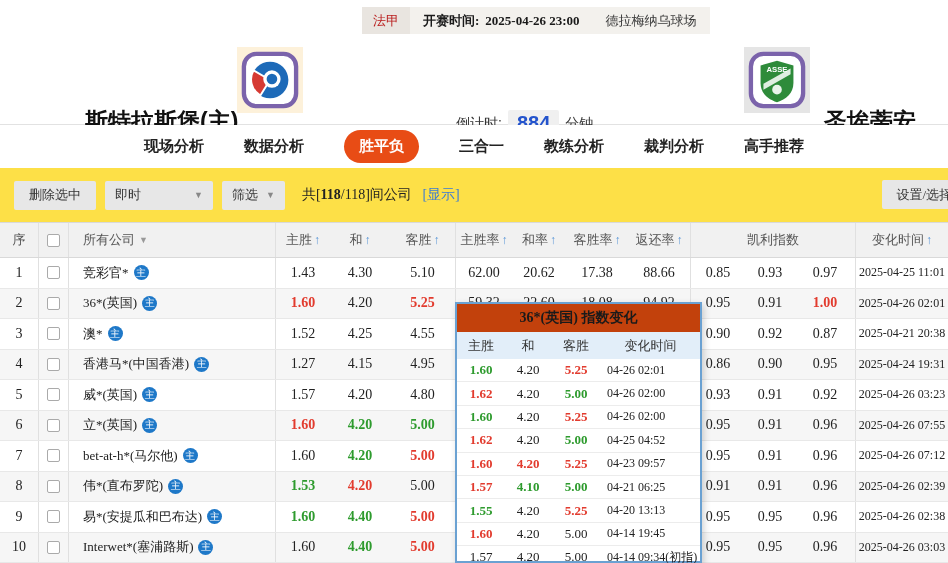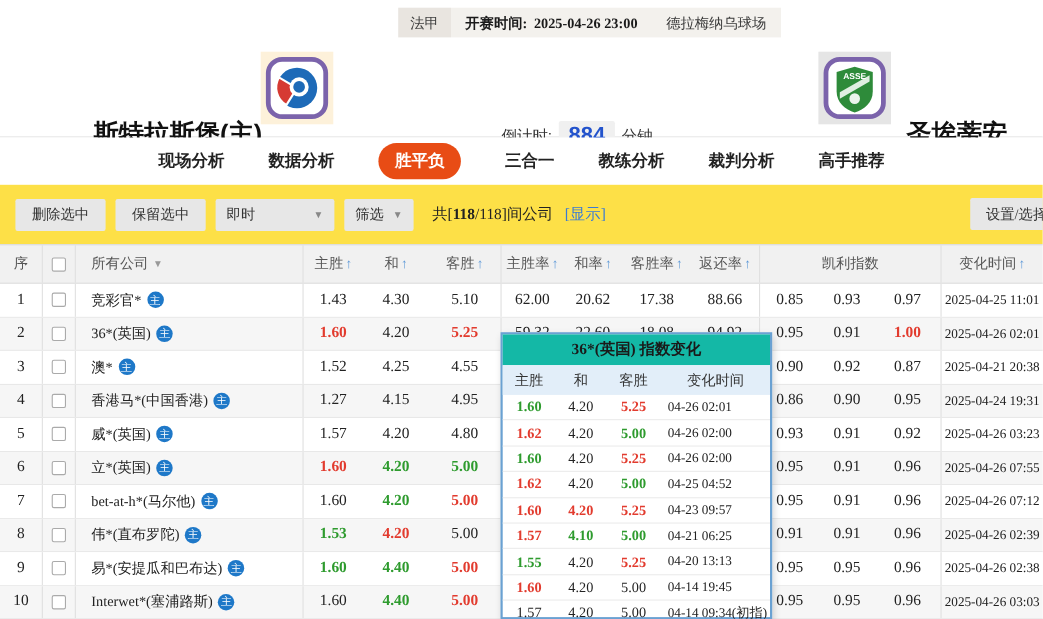--- a/index.html
+++ b/index.html
@@ -5,21 +5,21 @@
   html,body{margin:0;padding:0}
   body{
     width:948px;height:563px;overflow:hidden;background:#fff;position:relative;
     font-family:"Liberation Sans","DejaVu Sans",sans-serif;color:#222;
   }
   .serif{font-family:"Liberation Serif","DejaVu Serif",serif}
 
   
   .topbar{position:absolute;top:0;left:0;width:948px;height:40px;background:#fff}
   .topbar-inner{position:absolute;left:362px;top:7px;height:27px;display:flex;font-size:13px}
-  .league-badge{background:#e9e5e0;color:#404040;display:flex;align-items:center;padding:0 11px}
+  .league-badge{background:#e9e5e0;color:#b91c1c;display:flex;align-items:center;padding:0 11px}
   .match-info{background:#f3f1ed;display:flex;align-items:center;padding:0 13px;white-space:nowrap}
   .match-info .b{font-weight:bold;color:#1a1a1a}
   .match-info .venue{color:#3a3a3a;margin-left:26px}
   .match-info .kt{margin-left:6px}
 
   
   .match-header{position:absolute;top:40px;left:0;width:948px;height:84px;border-bottom:1px solid #e2e2e2;background:#fff}
   .team-name{position:absolute;font-size:23px;font-weight:bold;color:#111;white-space:nowrap}
   .home-name{left:85px;top:66px}
   .away-name{left:824px;top:66px}
@@ -68,21 +68,21 @@
   .host-badge{display:inline-flex;width:15px;height:15px;border-radius:50%;background:#1e78c8;color:#fff;
               font-size:10px;align-items:center;justify-content:center;margin-left:5px;flex:0 0 15px;
               font-family:"Liberation Sans",sans-serif}
   input.cb{appearance:none;-webkit-appearance:none;width:13px;height:13px;border:1px solid #aaa;border-radius:2px;
            background:#fff;margin:0;cursor:pointer}
   .company-name{overflow:hidden;text-overflow:ellipsis;font-size:13px}
 
   
   .popup{position:absolute;left:455px;top:302px;width:247px;height:261px;background:#fff;
          border:2px solid #6aa1d2;box-sizing:border-box;z-index:10;box-shadow:2px 3px 7px rgba(0,0,0,.18)}
-  .popup-title{height:28px;background:#14b8a6;display:flex;align-items:center;justify-content:center;
+  .popup-title{height:28px;background:#c2410c;display:flex;align-items:center;justify-content:center;
                font-weight:bold;font-size:14px;color:#1a1a1a}
   .popup-grid{display:grid;grid-template-columns:48px 46px 50px 99px;align-items:center}
   .popup-headers{height:27px;background:#e2eef9;font-size:13px;color:#333}
   .popup-headers>div{text-align:center}
   .popup-headers .ph-time{text-align:center}
   .popup-row{height:22.4px;border-bottom:1px solid #ececec;font-size:13px;color:#222}
   .popup-row>div{text-align:center}
   .popup-row .pr-time{text-align:left;padding-left:6px;font-size:12px;white-space:nowrap}
 </style>
 </head>
@@ -136,21 +136,20 @@
     <div class="tab">数据分析</div>
     <div class="tab active">胜平负</div>
     <div class="tab">三合一</div>
     <div class="tab">教练分析</div>
     <div class="tab">裁判分析</div>
     <div class="tab">高手推荐</div>
   </div>
 
 <div class="toolbar serif">
   <div class="tool-btn">删除选中</div>
-  <div class="tool-btn">保留选中</div>
   <div class="dropdown dd-instant">
     <span>即时</span>
     <span class="caret">▼</span>
   </div>
   <div class="dropdown">
     <span>筛选</span>
     <span class="caret">▼</span>
   </div>
   <div class="count-text">
     <span>共[</span><b>118</b><span>/118]间公司</span>

